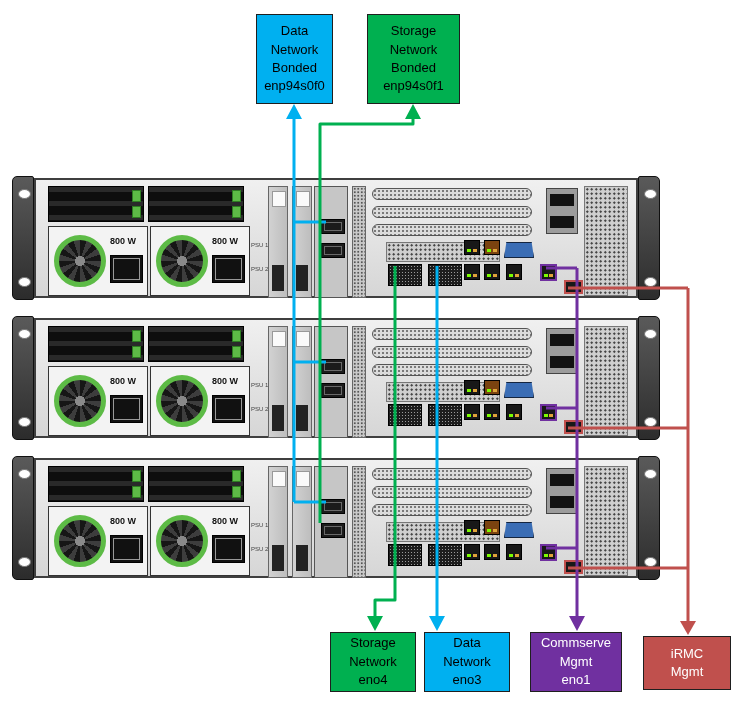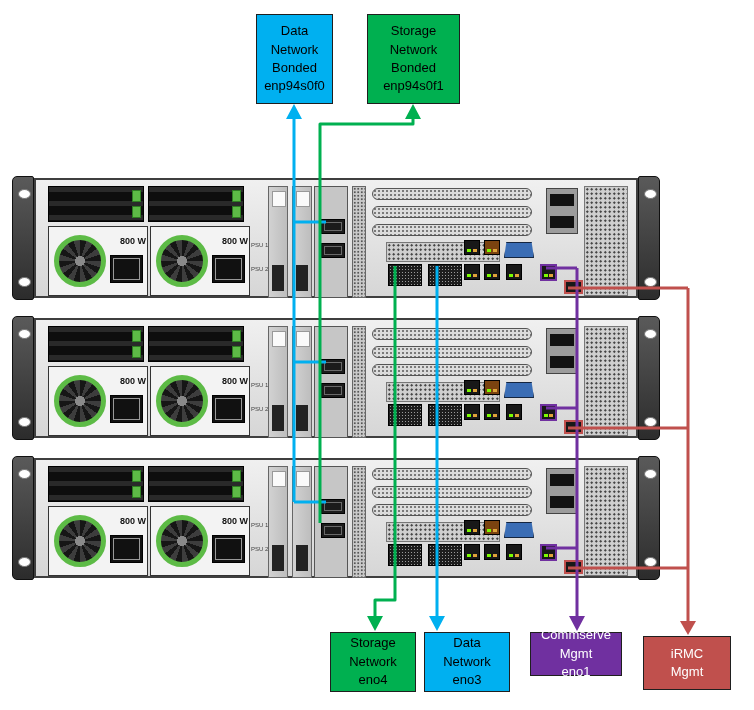--- a/index.html
+++ b/index.html
@@ -10,21 +10,21 @@
   
   .label-box {
     position:absolute; display:flex; flex-direction:column; align-items:center;
     justify-content:center; text-align:center; font-size:13px; line-height:1.42;
     color:#000; border:1px solid #1f1f1f; z-index:30; box-sizing:border-box;
   }
   #box-data-bonded    { left:256px; top:14px;  width:77px; height:90px; background:#00B0F0; }
   #box-storage-bonded { left:367px; top:14px;  width:93px; height:90px; background:#00B050; }
   #box-storage-eno4   { left:330px; top:632px; width:86px; height:60px; background:#00B050; }
   #box-data-eno3      { left:424px; top:632px; width:86px; height:60px; background:#00B0F0; }
-  #box-commserve      { left:530px; top:632px; width:92px; height:44px; background:#7030A0; color:#fff; }
+  #box-commserve      { left:530px; top:632px; width:92px; height:60px; background:#7030A0; color:#fff; }
   #box-irmc           { left:643px; top:636px; width:88px; height:54px; background:#C0504D; color:#fff; }
 
   
   #servers-layer { position:absolute; inset:0; z-index:10; }
   .server { position:absolute; left:12px; width:648px; height:124px; }
   .ear { position:absolute; top:0; width:22px; height:124px;
          background:linear-gradient(#5a5a5a,#2c2c2c); border:1px solid #101010; box-sizing:border-box; }
   .ear-left  { left:0;  border-radius:5px 2px 2px 5px; }
   .ear-right { right:0; border-radius:2px 5px 5px 2px; }
   .hole { position:absolute; left:5px; width:11px; height:8px; background:#fff;
@@ -41,21 +41,21 @@
   .bay1 { left:12px; } .bay2 { left:112px; }
   .clip { position:absolute; right:2px; width:7px; height:10px; background:#5DBB46; border:1px solid #2e7d22; }
   .clip-t { top:3px; } .clip-b { bottom:3px; }
 
   .psu { width:100px; height:70px; top:46px; background:#f3f3f3; border:1.5px solid #333; }
   .psu1 { left:12px; } .psu2 { left:114px; }
   .fan { position:absolute; left:5px; top:8px; width:52px; height:52px; border-radius:50%;
          border:5px solid #5DBB46; box-sizing:border-box;
          background: radial-gradient(circle,#8a8a8a 0 5px, rgba(0,0,0,0) 5px),
                      repeating-conic-gradient(#161616 0 18deg,#3d3d3d 18deg 36deg); }
-  .psu-watts { position:absolute; left:71px; top:9px; font-size:9px; font-weight:bold; color:#111; }
+  .psu-watts { position:absolute; left:61px; top:9px; font-size:9px; font-weight:bold; color:#111; }
   .inlet { position:absolute; left:61px; top:28px; width:31px; height:26px; background:#111;
            border:1px solid #000; box-shadow: inset 0 0 0 2px #111, inset 0 0 0 3px #999; }
 
   .psu-tag { position:absolute; left:215px; font-size:6px; color:#444; white-space:nowrap; }
   .tag1 { top:62px; } .tag2 { top:86px; }
 
   .mod { top:6px; height:112px; width:20px; background:linear-gradient(90deg,#d2d2d2,#bdbdbd); border:1px solid #666; }
   .modA { left:232px; } .modB { left:256px; }
   .mod::before { content:""; position:absolute; left:3px; top:4px; width:12px; height:14px;
                  background:#fafafa; border:1px solid #999; }

